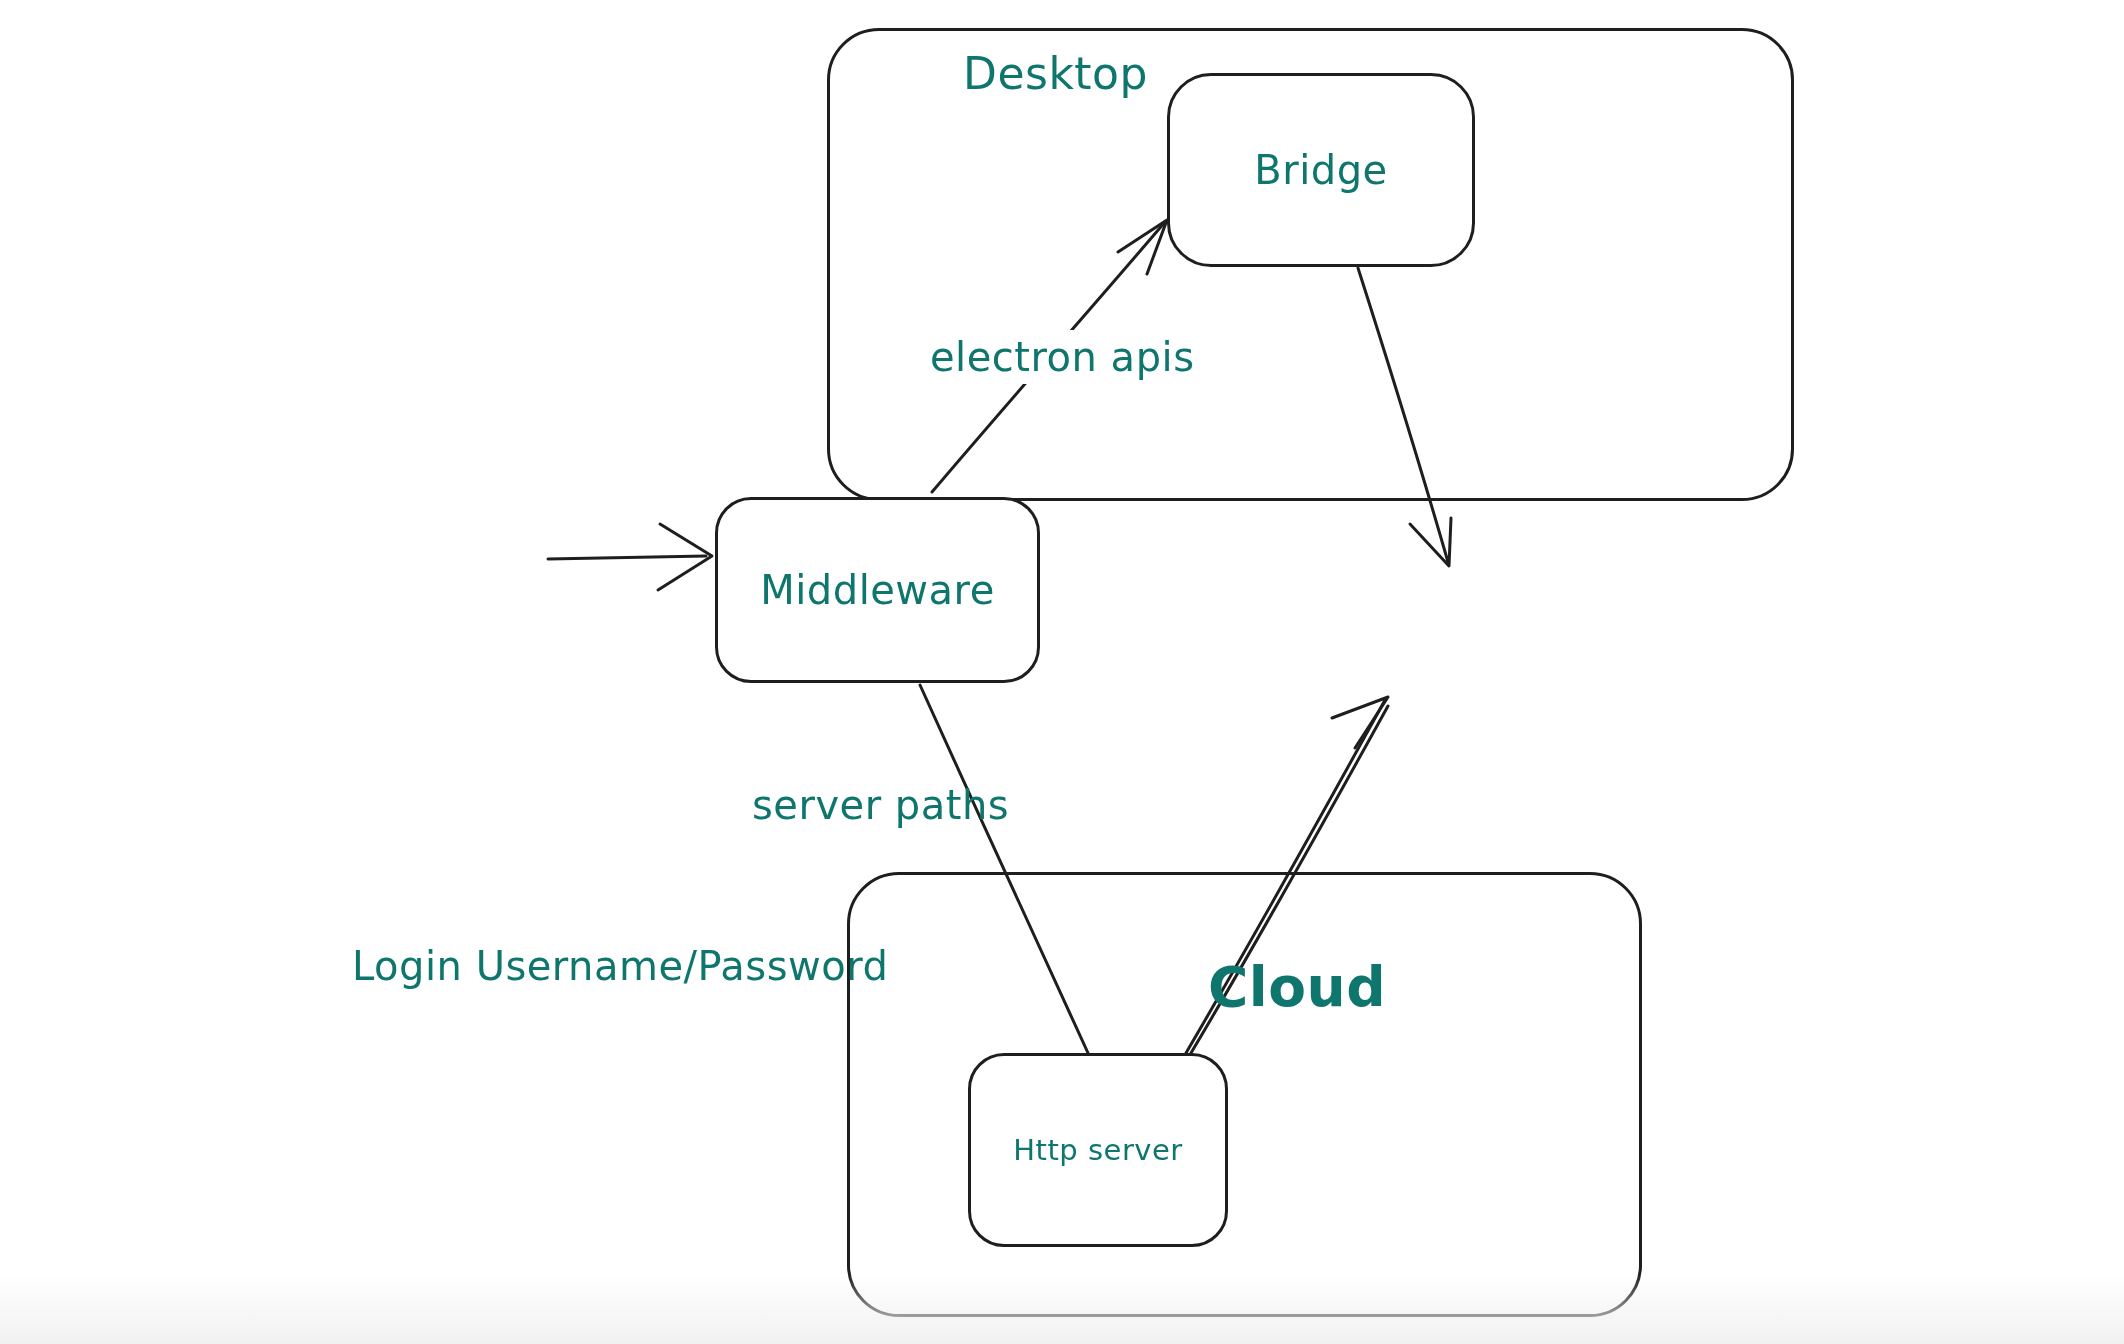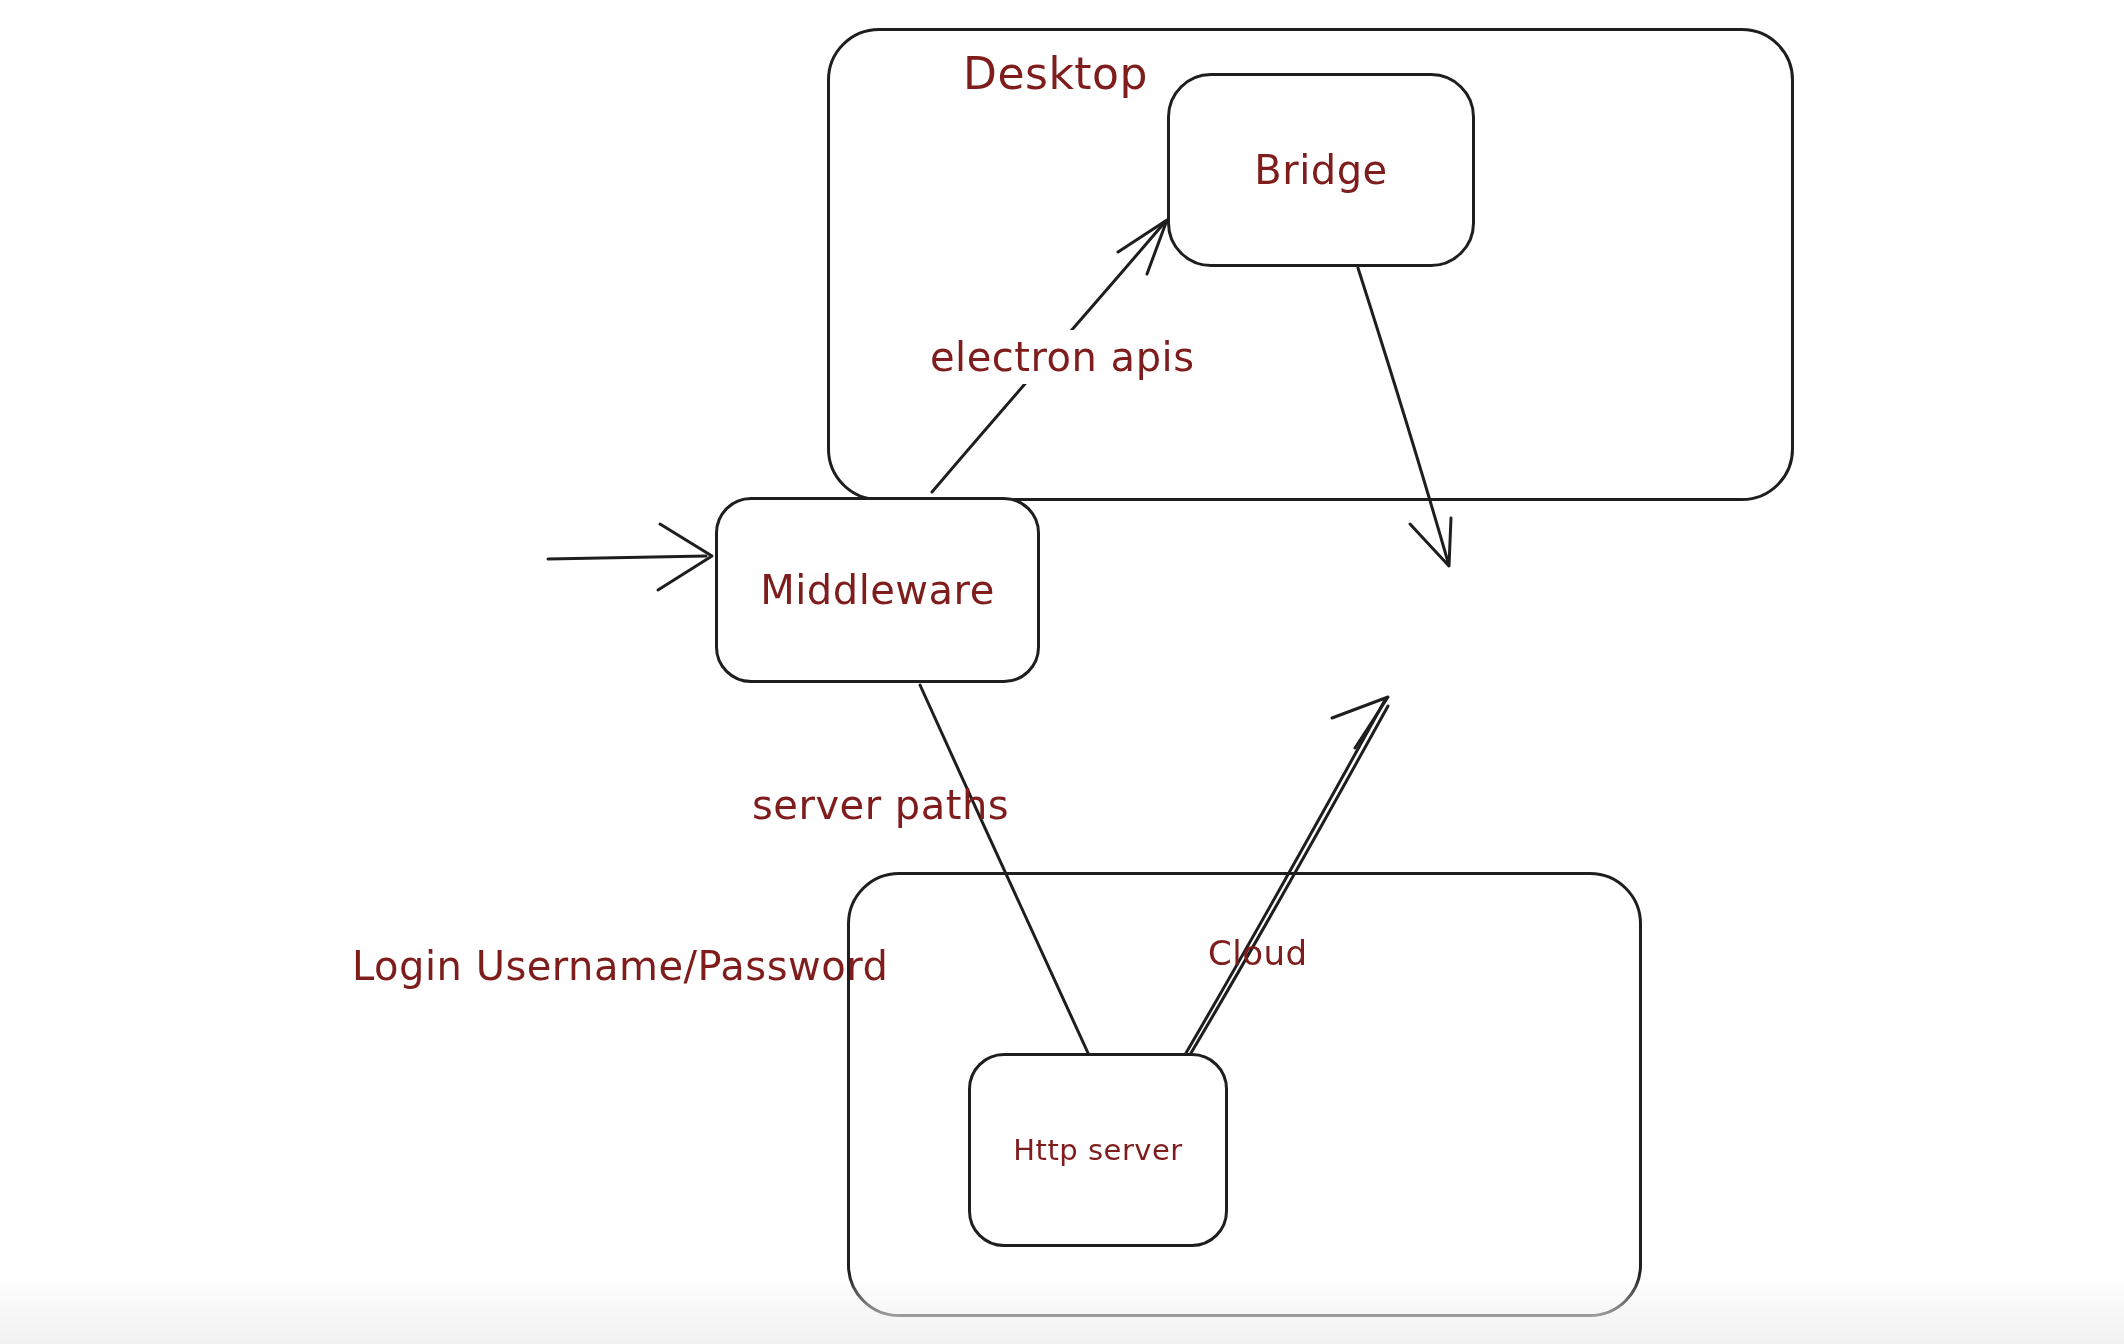--- a/index.html
+++ b/index.html
@@ -7,21 +7,21 @@
     padding: 0;
     background: #ffffff;
   }
   #canvas {
     position: relative;
     width: 2124px;
     height: 1344px;
     background: #ffffff;
     overflow: hidden;
     font-family: "DejaVu Sans", sans-serif;
-    color: #7f1d1d;
+    color: #0f766e;
   }
   svg.edges {
     position: absolute;
     left: 0; top: 0;
     width: 2124px; height: 1344px;
   }
   .container-box {
     position: absolute;
     border: 3px solid #1e1e1e;
     border-radius: 52px;
@@ -119,21 +119,21 @@
 
   <div class="node-box" style="left:1167px; top:73px; width:308px; height:194px; border-radius:44px;">
     <span>Bridge</span>
   </div>
 
 
   <div class="node-box" style="left:968px; top:1053px; width:260px; height:194px; font-size:29px;">
     <span>Http server</span>
   </div>
 
-  <div class="container-label" style="left:1208px; top:933px; font-size:34px;">Cloud</div>
+  <div class="container-label" style="left:1208px; top:955px; font-size:55px;font-weight:bold;">Cloud</div>
 
   <div class="edge-label bg" style="left:920px; top:330px;">electron apis</div>
 
   <div class="edge-label" style="left:752px; top:782px;">server paths</div>
 
   <div class="note-text" style="left:352px; top:938px;">
     <div>Login Username/Password</div>
   </div>
 
   <div class="bottom-fade"></div>

